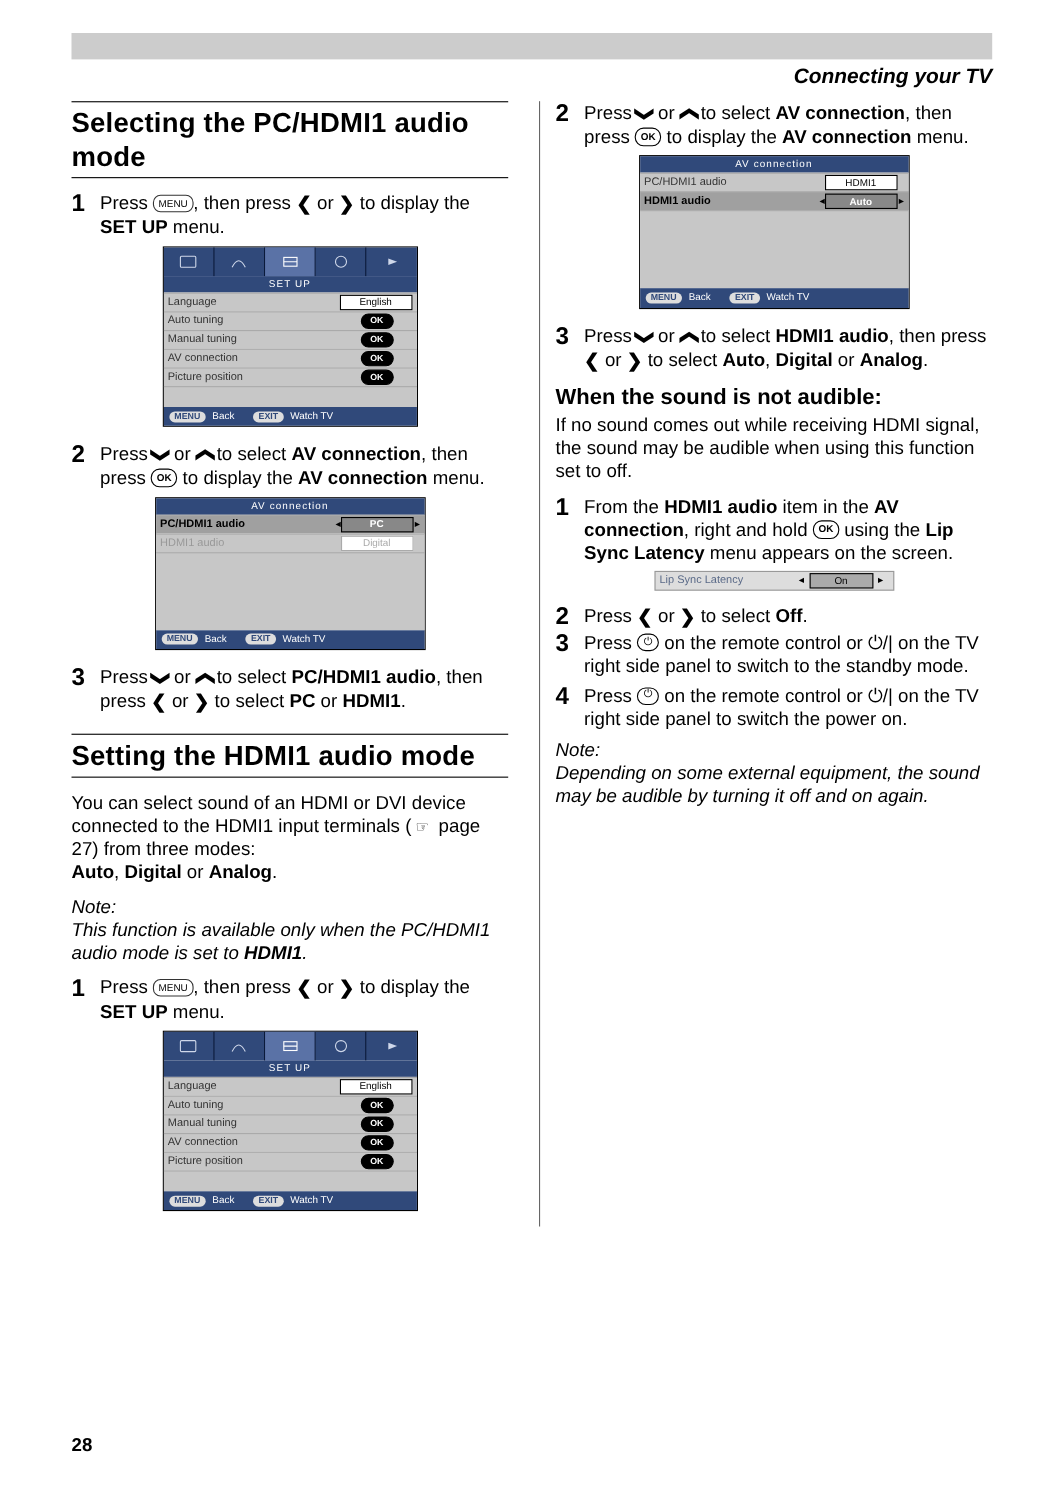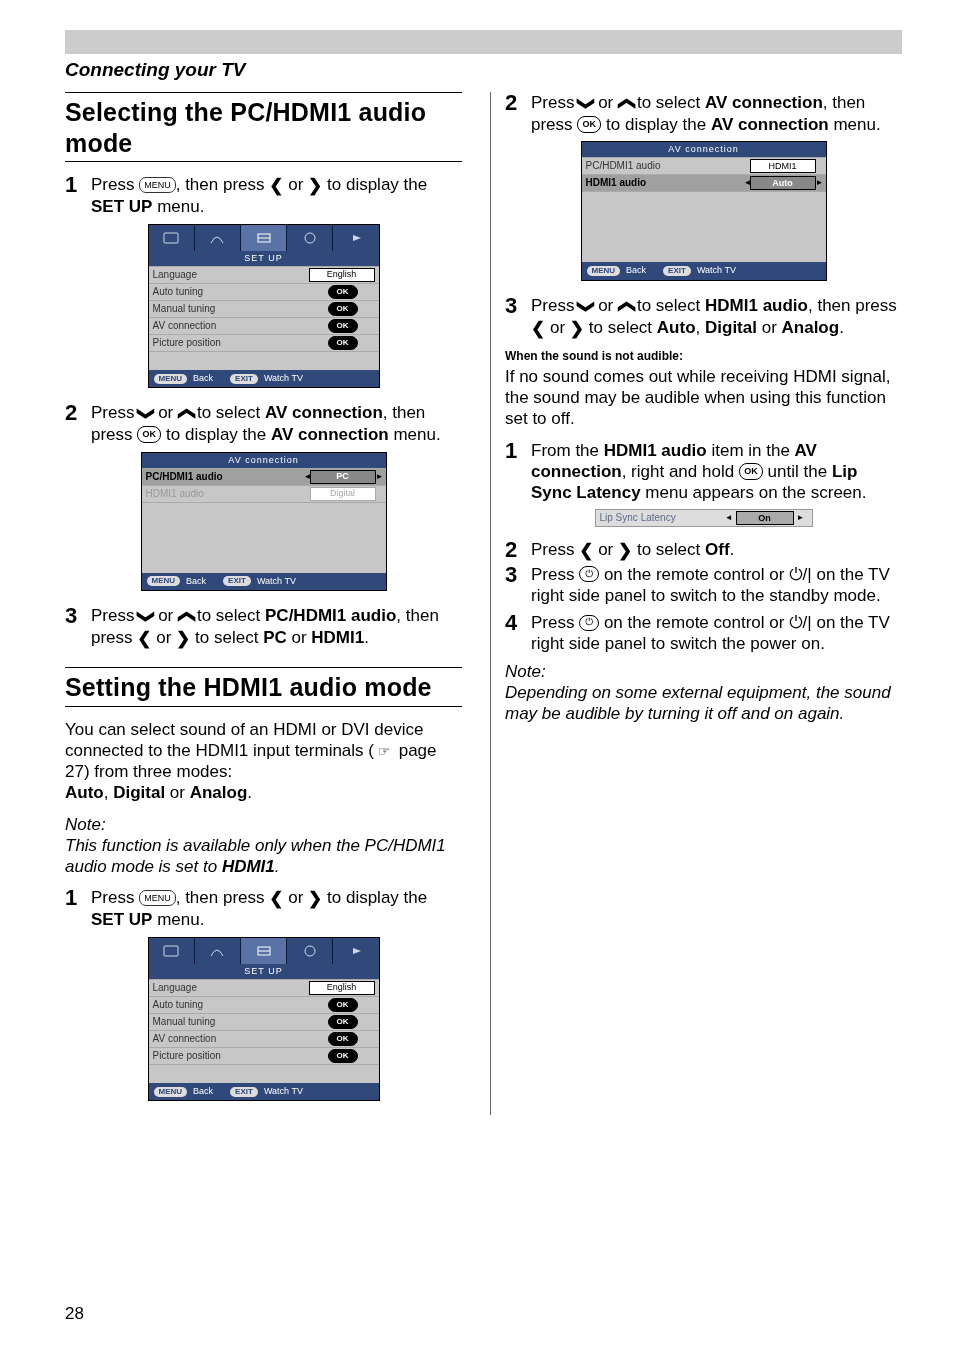--- a/index.html
+++ b/index.html
@@ -18,21 +18,21 @@
     padding: 30px 52px 0 65px;
   }
   .top-rule {
     background: #ccc;
     height: 24px;
     margin-bottom: 4px;
   }
   .header-title {
     font-style: italic;
     font-weight: bold;
-    text-align: left;
+    text-align: right;
     font-size: 19px;
     margin-bottom: 10px;
   }
   .cols {
     display: flex;
     gap: 28px;
   }
   .col {
     width: 50%;
   }
@@ -145,49 +145,50 @@
   .menu-pad { background:#c7c7c7; height:18px; border-top:1px solid #aaa;}
   .menu-footer {
     background:#30497a; color:#fff; font-size:9px;
     display:flex; gap:6px; align-items:center; padding:3px 5px;
   }
   .footer-pill {
     display:inline-block; background:#ddd; color:#30497a;
     border-radius:7px; padding:0 5px; font-size:8px; font-weight:bold;
   }
   h3.subsection {
-    font-size: 12px;
+    font-size: 20px;
     font-weight: bold;
     margin: 10px 0 2px 0;
   }
   .note-head { font-weight: normal; font-style: italic; text-align: right; }
   .note-body { font-style: italic; }
   .inline-field {
     display:flex; width: 208px; margin: 6px auto 12px auto;
     font-size:10px; border:1px solid #999; background:#ddd;
     align-items:center; height:16px; padding:0 4px;
   }
   .inline-field .lab { flex:1; color:#5a6a88; }
   .inline-field .fval {
     width:56px; border:1px solid #000; background:#aaa; color:#000;
-    font-size:9px; font-weight:bold; height:12px;
+    font-size:9px; font-weight:normal; height:12px;
     display:flex; align-items:center; justify-content:center;
   }
   .power-circ {
     display:inline-flex;
     width:18px; height:14px;
     border:1px solid #000; border-radius:9px;
     align-items:center; justify-content:center;
     font-size:10px; vertical-align:middle; position:relative; top:-1px;
   }
   .page-num {
     position:absolute;
     left:65px;
     bottom:26px;
     font-size:17px;
+    font-weight:bold;
   }
   .big-pad { height: 70px; background:#c7c7c7; border-top:1px solid #aaa;}
   .menu-box.avc { width: 244px; }
 </style>
 </head>
 <body>
 
 <div class="page">
   <div class="top-rule"></div>
   <div class="header-title">Connecting your TV</div>
@@ -417,21 +418,21 @@
           <span>Press </span><span class="chev" style="transform:rotate(90deg)">❯</span><span> or </span><span class="chev" style="transform:rotate(-90deg)">❯</span><span> to select </span><span class="bold">HDMI1 audio</span><span>, then press </span><span class="chev">❮</span><span> or </span><span class="chev">❯</span><span> to select </span><span class="bold">Auto</span><span>, </span><span class="bold">Digital</span><span> or </span><span class="bold">Analog</span><span>.</span>
         </div>
       </div>
 
       <h3 class="subsection">When the sound is not audible:</h3>
       <p>If no sound comes out while receiving HDMI signal, the sound may be audible when using this function set to off.</p>
 
       <div class="step">
         <div class="step-num">1</div>
         <div class="step-body">
-          <span>From the </span><span class="bold">HDMI1 audio</span><span> item in the </span><span class="bold">AV connection</span><span>, right and hold </span><span class="oval-ok">OK</span><span> until the </span><span class="bold">Lip Sync Latency</span><span> menu appears on the screen.</span>
+          <span>From the </span><span class="bold">HDMI1 audio</span><span> item in the </span><span class="bold">AV connection</span><span>, right and hold </span><span class="oval-ok">OK</span><span> using the </span><span class="bold">Lip Sync Latency</span><span> menu appears on the screen.</span>
         </div>
       </div>
 
       <div class="inline-field">
         <div class="lab">Lip Sync Latency</div>
         <div style="font-size:8px;padding:0 3px">◄</div>
         <div class="fval">On</div>
         <div style="font-size:8px;padding:0 3px">►</div>
       </div>
 

